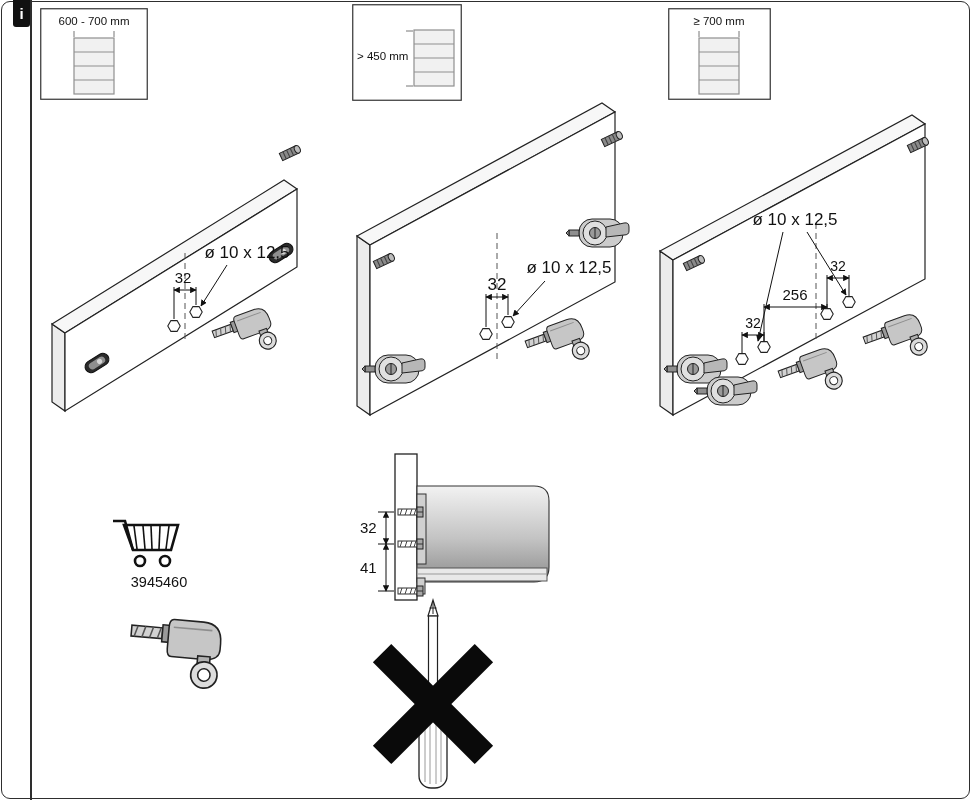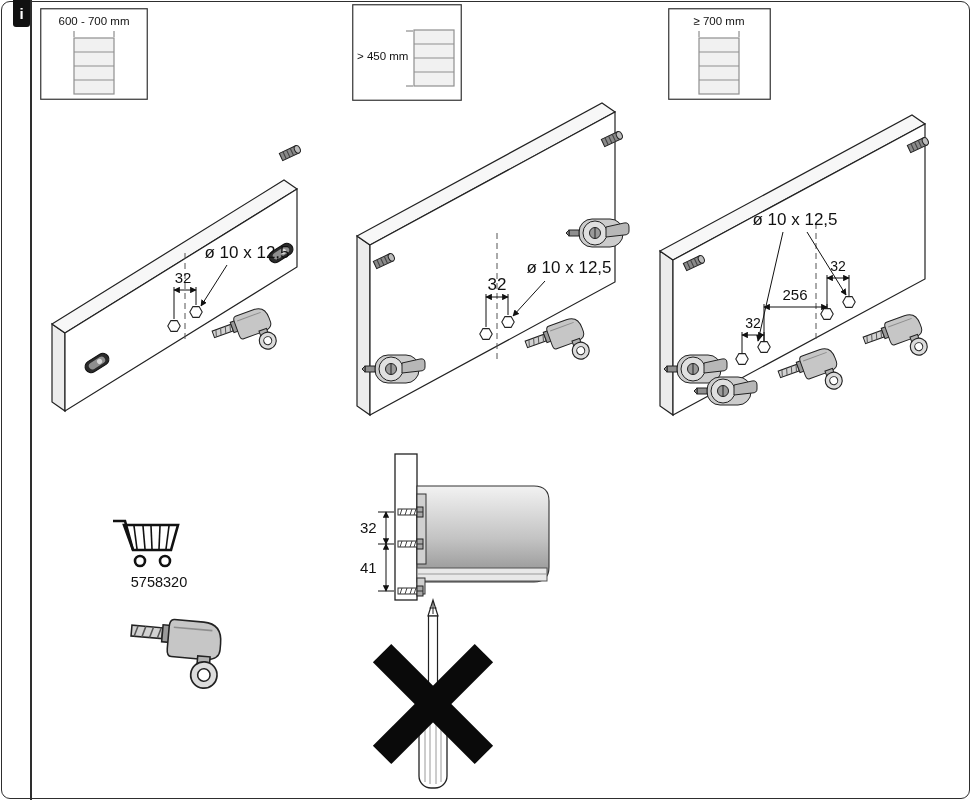--- a/index.html
+++ b/index.html
@@ -206,21 +206,21 @@
     <g stroke="#111" stroke-width="1.6">
       <line x1="24" y1="12" x2="27" y2="35"></line>
       <line x1="33" y1="12" x2="35" y2="35"></line>
       <line x1="41" y1="12" x2="42" y2="35"></line>
       <line x1="50" y1="12" x2="49" y2="35"></line>
       <line x1="59" y1="12" x2="56" y2="35"></line>
     </g>
     <circle cx="30" cy="47" r="5" fill="#fff" stroke="#111" stroke-width="2.6"></circle>
     <circle cx="55" cy="47" r="5" fill="#fff" stroke="#111" stroke-width="2.6"></circle>
   </svg>
-  <div class="pn">5758320</div>
+  <div class="pn">3945460</div>
   <svg class="abs" style="left:126px;top:594px" width="115" height="85" viewBox="0 0 115 85">
     <use href="#sym-clamp" transform="translate(8,8) rotate(5) scale(1.55)"></use>
   </svg>
 
   <svg class="abs" style="left:358px;top:450px" width="245" height="348" viewBox="0 0 245 348">
     <rect x="37" y="4" width="22" height="146" fill="#fff" stroke="#222" stroke-width="1.3"></rect>
     <path d="M59,36 H176 Q191,36 191,51 V117 Q191,132 176,132 H59 Z" fill="url(#metalGrad)" stroke="#333" stroke-width="1.1"></path>
     <rect x="59" y="118" width="130" height="13" fill="#e8e8e8" stroke="#555" stroke-width="1"></rect>
     <line x1="59" y1="124" x2="189" y2="124" stroke="#999" stroke-width="1"></line>
     <rect x="59" y="44" width="9" height="70" fill="#d0d0d0" stroke="#333" stroke-width="1"></rect>

